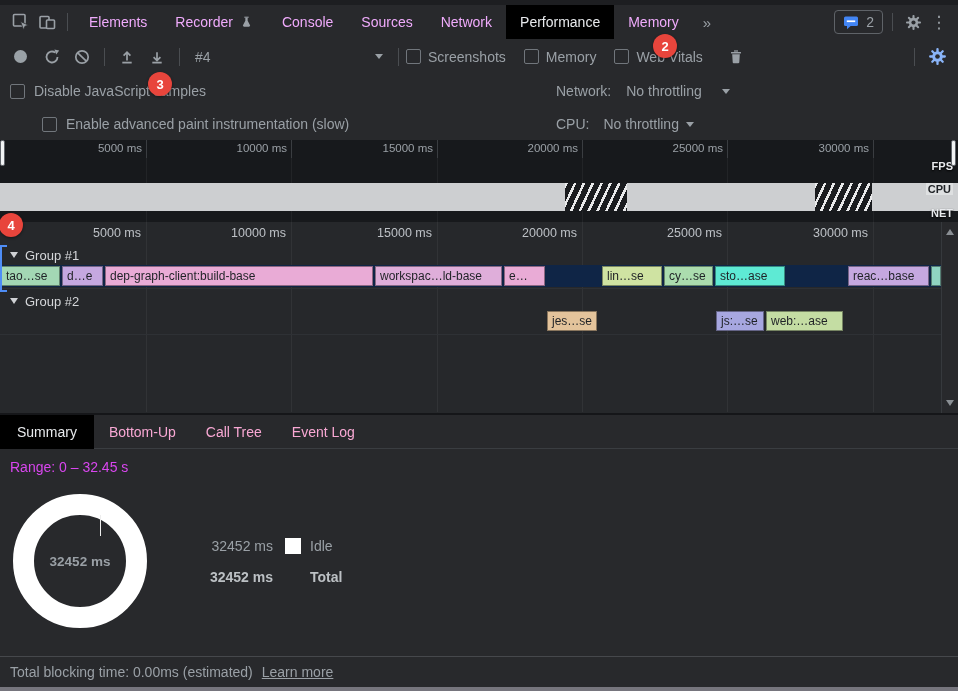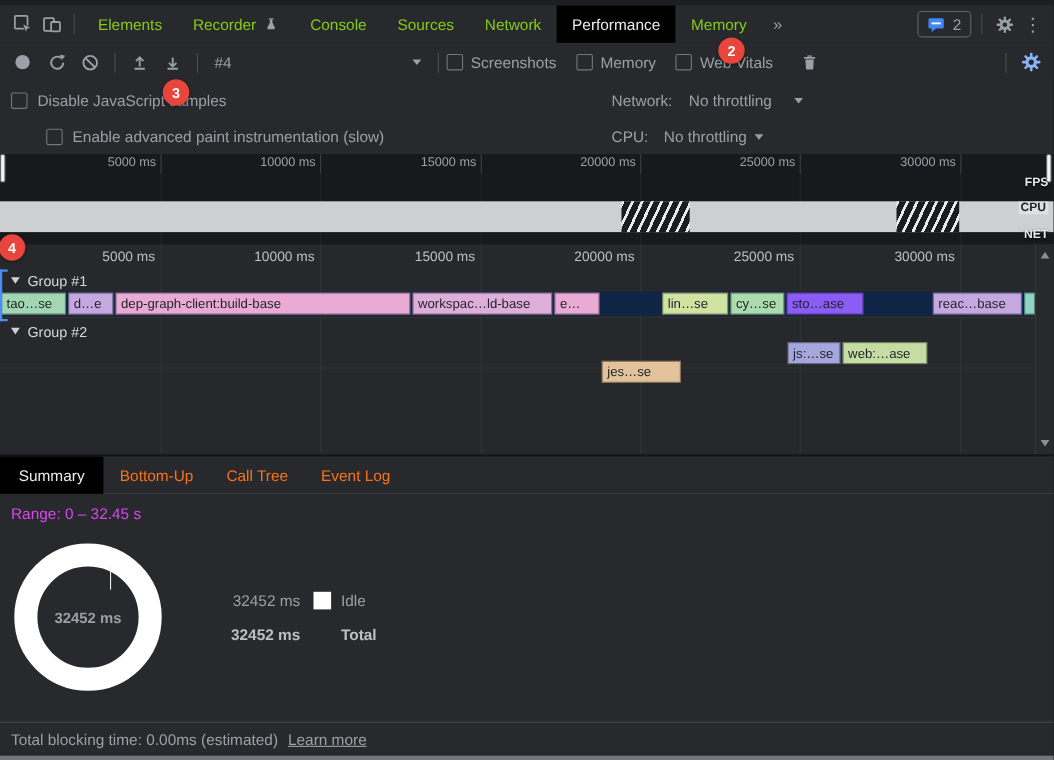--- a/index.html
+++ b/index.html
@@ -7,21 +7,21 @@
           font-family:"Liberation Sans",sans-serif;font-size:14px;color:#9aa0a6;}
   .vsep{width:1px;height:18px;background:#4a4d51;margin:0 7px;flex:0 0 auto;}
   svg{display:block;}
 
   
   #titlebar-strip{position:absolute;top:0;left:0;width:958px;height:5px;background:#1d1e21;}
   #tabbar{position:absolute;top:5px;left:0;width:958px;height:34px;background:#28292c;
           display:flex;align-items:center;}
   .tb-icon{width:26px;height:26px;display:flex;align-items:center;justify-content:center;flex:0 0 auto;cursor:pointer;}
   #inspect-btn{margin-left:8px;}
-  .top-tab{height:34px;display:flex;align-items:center;padding:0 14px;gap:6px;color:#84cc16;cursor:pointer;flex:0 0 auto;}
+  .top-tab{height:34px;display:flex;align-items:center;padding:0 14px;gap:6px;color:#f0abfc;cursor:pointer;flex:0 0 auto;}
   .top-tab.selected{background:#000;color:#e8eaed;}
   .tb-more{padding:0 10px;font-size:15px;cursor:pointer;}
   .spacer{flex:1 1 auto;}
   .chat-badge{display:flex;align-items:center;gap:7px;border:1px solid #5f6368;border-radius:4px;
               height:22px;padding:0 8px;margin-right:2px;cursor:pointer;}
   .kebab{font-size:17px;color:#9aa0a6;margin-right:6px;}
 
   
   #toolbar{position:absolute;top:39px;left:0;width:958px;height:35px;display:flex;align-items:center;background:#28292c;}
   #record-btn{width:13px;height:13px;border-radius:50%;background:#9aa1a7;margin:0 10px 0 14px;cursor:pointer;flex:0 0 auto;}
@@ -62,21 +62,21 @@
   #fl-scrollbar{position:absolute;top:0;right:0;width:16px;height:191px;background:#28292c;border-left:1px solid #36393d;}
   .scroll-arrow-up{position:absolute;left:4px;top:7px;width:0;height:0;border-left:4.5px solid transparent;border-right:4.5px solid transparent;border-bottom:6px solid #8a8f94;cursor:pointer;}
   .scroll-arrow-down{position:absolute;left:4px;bottom:7px;width:0;height:0;border-left:4.5px solid transparent;border-right:4.5px solid transparent;border-top:6px solid #8a8f94;cursor:pointer;}
   #track-bracket{position:absolute;top:245px;left:0;width:7px;height:47px;border-left:2px solid #4e8df6;
                  border-top:2px solid #4e8df6;border-bottom:2px solid #4e8df6;box-sizing:border-box;}
 
   
   #pane-divider{position:absolute;top:413px;left:0;width:958px;height:2px;background:#151619;}
   #bottom-tabbar{position:absolute;top:415px;left:0;width:958px;height:34px;background:#28292c;
                  display:flex;align-items:center;border-bottom:1px solid #3a3d41;box-sizing:border-box;}
-  .bottom-tab{height:34px;display:flex;align-items:center;padding:0 15px;color:#f97316;cursor:pointer;flex:0 0 auto;}
+  .bottom-tab{height:34px;display:flex;align-items:center;padding:0 15px;color:#f9a8d4;cursor:pointer;flex:0 0 auto;}
   .bottom-tab.selected{background:#000;color:#e8eaed;padding:0 17px;}
   #summary-body{position:absolute;top:449px;left:0;width:958px;height:207px;background:#28292c;}
   #range-text{position:absolute;left:10px;top:10px;color:#d946ef;}
   #donut{position:absolute;left:13px;top:45px;width:134px;height:134px;border-radius:50%;
          border:21px solid #fff;box-sizing:border-box;}
   #donut-seam{position:absolute;left:66px;top:0px;width:1px;height:21px;background:#ededed;}
   #donut-label{position:absolute;left:13px;top:45px;width:134px;height:134px;display:flex;align-items:center;justify-content:center;
                font-weight:bold;color:#9aa0a6;font-size:13.5px;}
   .legend-row{position:absolute;display:flex;align-items:center;height:18px;}
   .legend-value{width:68px;text-align:right;display:inline-block;}
@@ -323,24 +323,24 @@
     </div>
     <div class="hline" style="top:112px;"></div>
     <div id="fl-bars">
         <div class="flame-bar" style="left: 1px; width: 59px; top: 44px; background: rgb(163, 215, 180);">tao…se</div>
         <div class="flame-bar" style="left: 62px; width: 41px; top: 44px; background: rgb(197, 168, 224);">d…e</div>
         <div class="flame-bar" style="left: 105px; width: 268px; top: 44px; background: rgb(233, 171, 214);">dep-graph-client:build-base</div>
         <div class="flame-bar" style="left: 375px; width: 127px; top: 44px; background: rgb(223, 174, 218);">workspac…ld-base</div>
         <div class="flame-bar" style="left: 504px; width: 41px; top: 44px; background: rgb(233, 171, 214);">e…</div>
         <div class="flame-bar" style="left: 602px; width: 60px; top: 44px; background: rgb(207, 227, 162);">lin…se</div>
         <div class="flame-bar" style="left: 664px; width: 49px; top: 44px; background: rgb(171, 220, 174);">cy…se</div>
-        <div class="flame-bar" style="left: 715px; width: 70px; top: 44px; background: #8b5cf6;">sto…ase</div>
+        <div class="flame-bar" style="left: 715px; width: 70px; top: 44px; background: #5eead4;">sto…ase</div>
         <div class="flame-bar" style="left: 848px; width: 81px; top: 44px; background: rgb(197, 168, 224);">reac…base</div>
         <div class="flame-bar" style="left: 931px; width: 10px; top: 44px; background: rgb(143, 212, 194);"></div>
-        <div class="flame-bar" style="left: 547px; width: 72px; top: 89px; background: rgb(227, 195, 155); margin-top: 17px;">jes…se</div>
+        <div class="flame-bar" style="left: 547px; width: 50px; top: 89px; background: rgb(227, 195, 155);">jes…se</div>
         <div class="flame-bar" style="left: 716px; width: 48px; top: 89px; background: rgb(167, 167, 224);">js:…se</div>
         <div class="flame-bar" style="left: 766px; width: 77px; top: 89px; background: rgb(196, 221, 163);">web:…ase</div>
       </div>
     <div id="fl-scrollbar">
       <div class="scroll-arrow-up"></div>
       <div class="scroll-arrow-down"></div>
     </div>
   </div>
   <div id="track-bracket"></div>
 

